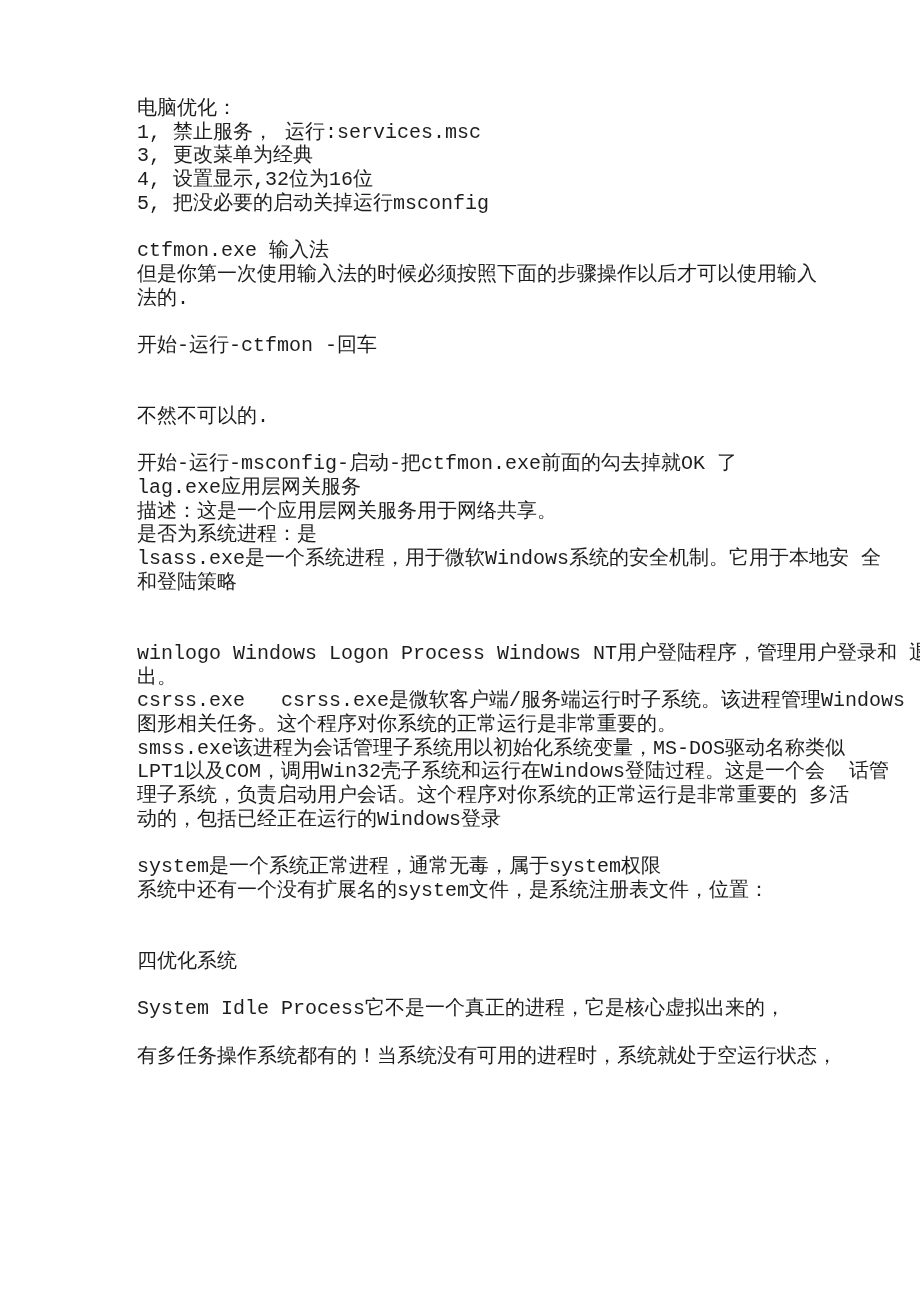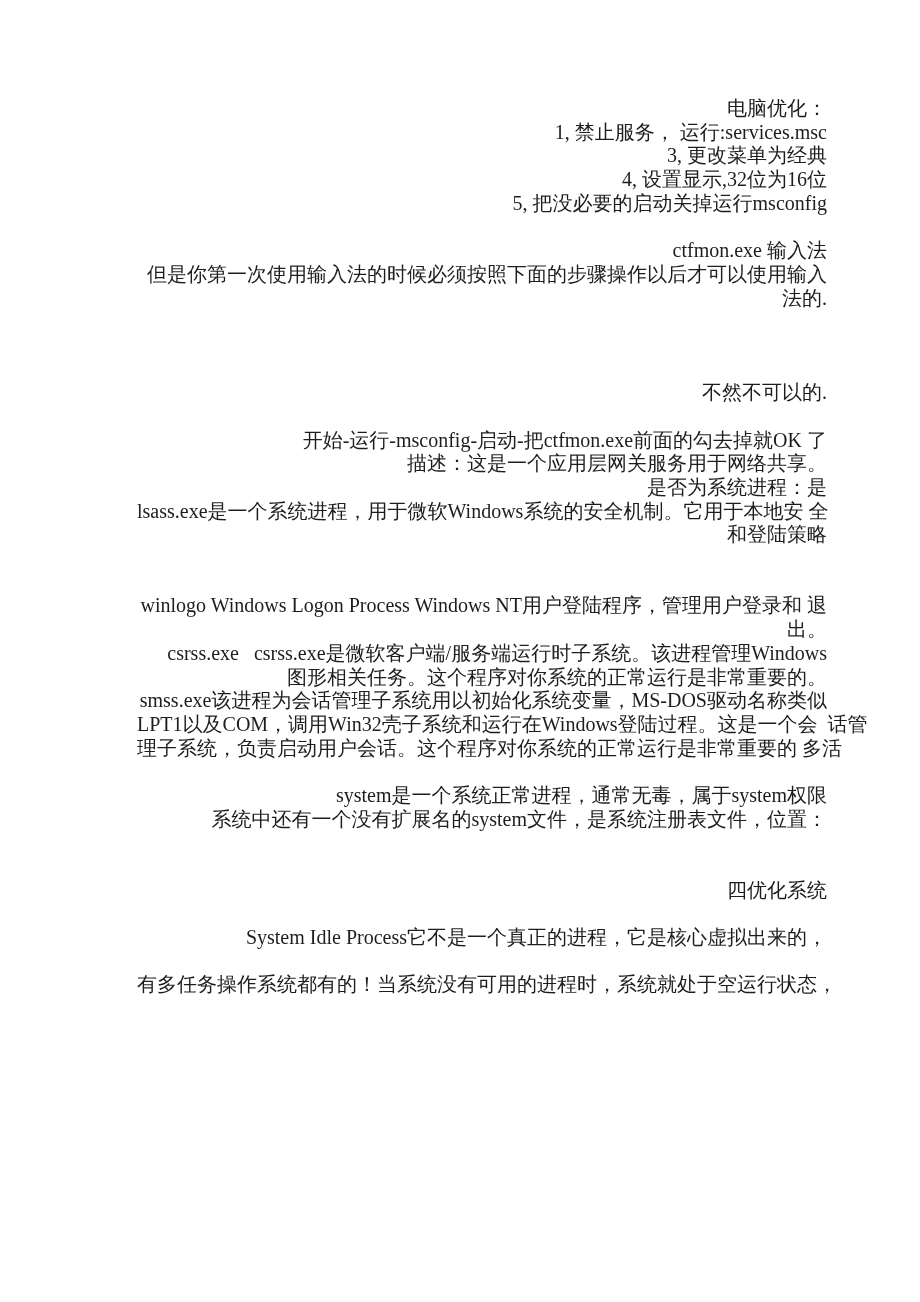--- a/index.html
+++ b/index.html
@@ -16,26 +16,25 @@
   .document-page {
     position: absolute;
     inset: 0;
     background: #ffffff;
   }
   .document-body {
     position: absolute;
     left: 137px;
     top: 97px;
     width: 690px;
-    font-family: Liberation Serif, serif;
+    font-family: Liberation Mono, monospace;
     font-size: 20px;
     line-height: 23.7px;
     color: #1d1d1d;
     letter-spacing: 0px;
-    text-align: right;
   }
   .text-line {
     white-space: pre;
     height: 23.7px;
     overflow: visible;
   }
 </style>
 </head>
 <body>
 
@@ -44,38 +43,41 @@
       <div class="text-line">电脑优化：</div>
       <div class="text-line">1, 禁止服务， 运行:services.msc</div>
       <div class="text-line">3, 更改菜单为经典</div>
       <div class="text-line">4, 设置显示,32位为16位</div>
       <div class="text-line">5, 把没必要的启动关掉运行msconfig</div>
       <div class="text-line"></div>
       <div class="text-line">ctfmon.exe 输入法</div>
       <div class="text-line">但是你第一次使用输入法的时候必须按照下面的步骤操作以后才可以使用输入</div>
       <div class="text-line">法的.</div>
       <div class="text-line"></div>
+      <div class="text-line">开始-运行-ctfmon -回车</div>
       <div class="text-line"></div>
       <div class="text-line"></div>
       <div class="text-line">不然不可以的.</div>
       <div class="text-line"></div>
       <div class="text-line">开始-运行-msconfig-启动-把ctfmon.exe前面的勾去掉就OK 了</div>
+      <div class="text-line">lag.exe应用层网关服务</div>
       <div class="text-line">描述：这是一个应用层网关服务用于网络共享。</div>
       <div class="text-line">是否为系统进程：是</div>
       <div class="text-line">lsass.exe是一个系统进程，用于微软Windows系统的安全机制。它用于本地安 全</div>
       <div class="text-line">和登陆策略</div>
       <div class="text-line"></div>
       <div class="text-line"></div>
       <div class="text-line">winlogo Windows Logon Process Windows NT用户登陆程序，管理用户登录和 退</div>
       <div class="text-line">出。</div>
       <div class="text-line">csrss.exe   csrss.exe是微软客户端/服务端运行时子系统。该进程管理Windows</div>
       <div class="text-line">图形相关任务。这个程序对你系统的正常运行是非常重要的。</div>
       <div class="text-line">smss.exe该进程为会话管理子系统用以初始化系统变量，MS-DOS驱动名称类似</div>
       <div class="text-line">LPT1以及COM，调用Win32壳子系统和运行在Windows登陆过程。这是一个会  话管</div>
       <div class="text-line">理子系统，负责启动用户会话。这个程序对你系统的正常运行是非常重要的 多活</div>
+      <div class="text-line">动的，包括已经正在运行的Windows登录</div>
       <div class="text-line"></div>
       <div class="text-line">system是一个系统正常进程，通常无毒，属于system权限</div>
       <div class="text-line">系统中还有一个没有扩展名的system文件，是系统注册表文件，位置：</div>
       <div class="text-line"></div>
       <div class="text-line"></div>
       <div class="text-line">四优化系统</div>
       <div class="text-line"></div>
       <div class="text-line">System Idle Process它不是一个真正的进程，它是核心虚拟出来的，</div>
       <div class="text-line"></div>
       <div class="text-line">有多任务操作系统都有的！当系统没有可用的进程时，系统就处于空运行状态，</div>

